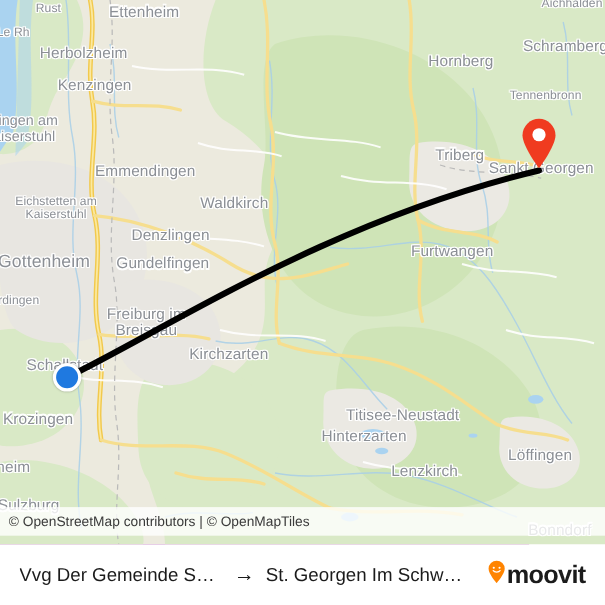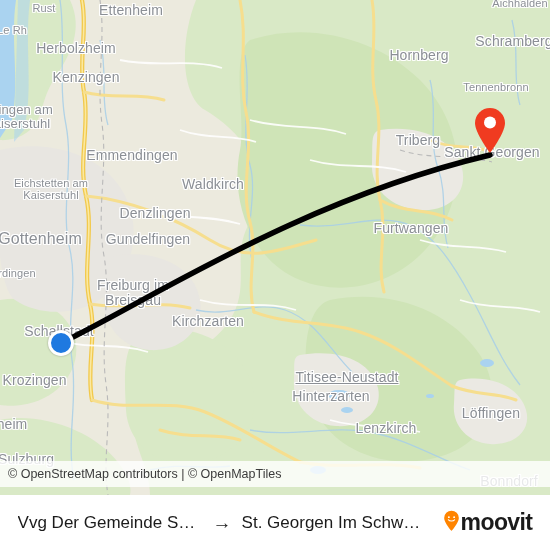--- a/index.html
+++ b/index.html
@@ -270,21 +270,21 @@
         <div class="map-label" style="left: 411px; top: 228px; font-size: 14px; color: rgb(139, 143, 149);">Furtwangen</div>
         <div class="map-label" style="left: 148px; top: 239px; font-size: 14px; color: rgb(139, 143, 149);">Gundelfingen</div>
         <div class="map-label" style="left: 40px; top: 239px; font-size: 16px; color: rgb(139, 143, 149);">Gottenheim</div>
         <div class="map-label" style="left: 17px; top: 273px; font-size: 11px; color: rgb(139, 143, 149);">rdingen</div>
         <div class="map-label two-line" style="left: 133px; top: 293px; font-size: 14px; color: rgb(139, 143, 149);">
           <div>Freiburg im</div>
           <div>Breisgau</div>
         </div>
         <div class="map-label" style="left: 208px; top: 321px; font-size: 14px; color: rgb(139, 143, 149);">Kirchzarten</div>
         <div class="map-label" style="left: 59px; top: 331px; font-size: 14px; color: rgb(139, 143, 149);">Schallstadt</div>
-        <div class="map-label" style="left: 347px; top: 377px; font-size: 14px; color: rgb(139, 143, 149); text-decoration: underline;">Titisee-Neustadt</div>
+        <div class="map-label" style="left: 366px; top: 377px; font-size: 14px; color: rgb(139, 143, 149);">Titisee-Neustadt</div>
         <div class="map-label" style="left: 317px; top: 396px; font-size: 14px; color: rgb(139, 143, 149); margin-left: 14px;">Hinterzarten</div>
         <div class="map-label" style="left: 20px; top: 380px; font-size: 14px; color: rgb(139, 143, 149);">Bad Krozingen</div>
         <div class="map-label" style="left: 491px; top: 413px; font-size: 14px; color: rgb(139, 143, 149);">Löffingen</div>
         <div class="map-label" style="left: 386px; top: 428px; font-size: 14px; color: rgb(139, 143, 149);">Lenzkirch</div>
         <div class="map-label" style="left: 12px; top: 424px; font-size: 14px; color: rgb(139, 143, 149);">heim</div>
         <div class="map-label" style="left: 26px; top: 459px; font-size: 14px; color: rgb(139, 143, 149);">Sulzburg</div>
         <div class="map-label" style="left: 509px; top: 481px; font-size: 14px; color: rgb(139, 143, 149);">Bonndorf</div>
         <div class="map-label" style="left: 12px; top: 30px; font-size: 11px; color: rgb(139, 143, 149);">Le Rh</div>
       </div>
 

